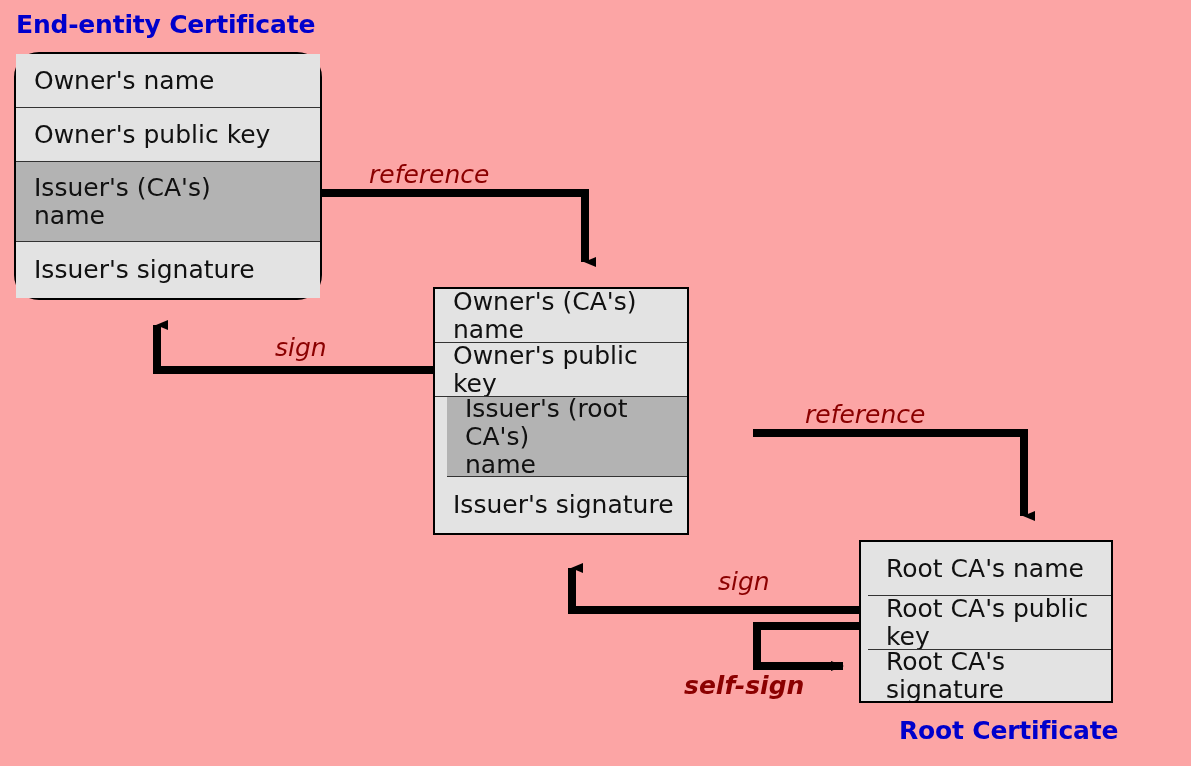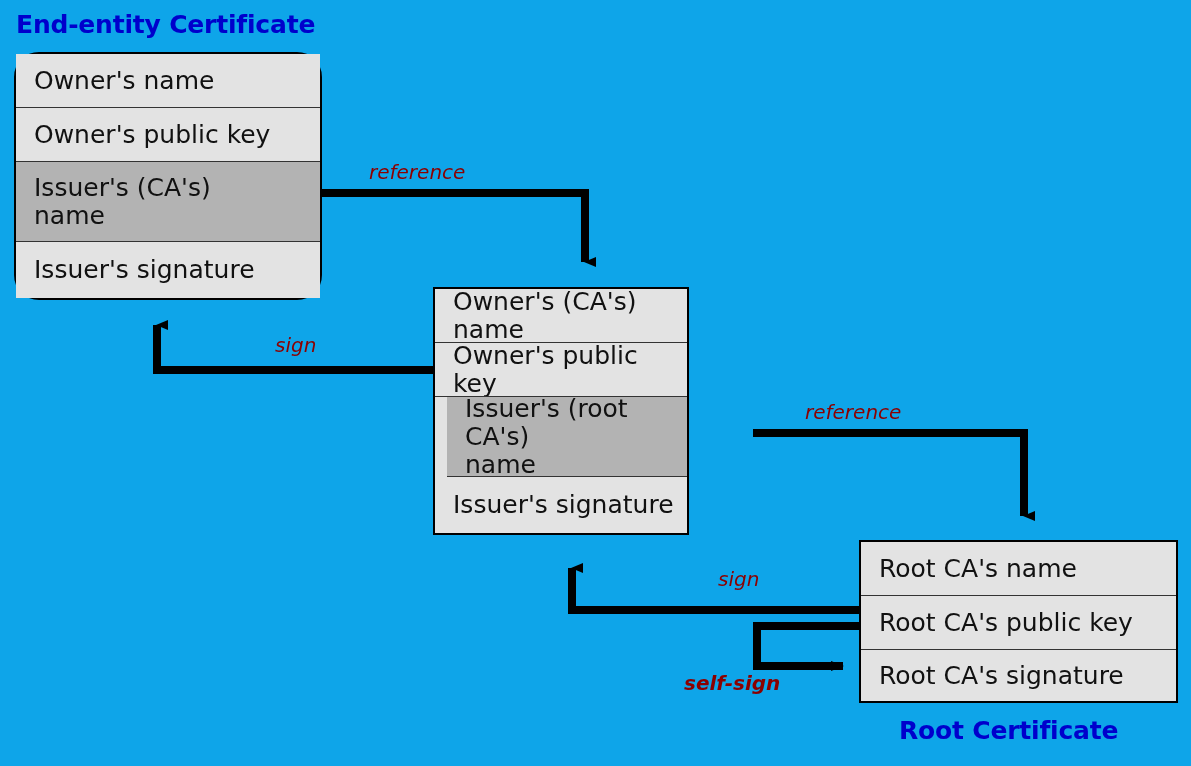--- a/index.html
+++ b/index.html
@@ -4,21 +4,21 @@
 <style>
   html, body {
     margin: 0;
     padding: 0;
     background: #ffffff;
   }
   #canvas {
     position: relative;
     width: 1191px;
     height: 766px;
-    background: #0ea5e9;
+    background: #fca5a5;
     overflow: hidden;
     font-family: "DejaVu Sans", sans-serif;
   }
 
   
   .cert-title {
     position: absolute;
     font-family: "DejaVu Sans", sans-serif;
     font-weight: bold;
     font-size: 25px;
@@ -63,40 +63,40 @@
   #box-end-entity .r1 { height: 54px; }
   #box-end-entity .r2 { height: 80px; }
   #box-end-entity .r3 { height: 56px; }
 
   #box-intermediate { left: 433px; top: 287px; width: 256px; height: 248px; }
   #box-intermediate .r0 { height: 54px; }
   #box-intermediate .r1 { height: 54px; }
   #box-intermediate .r2 { height: 80px; margin-left: 12px; }
   #box-intermediate .r3 { height: 56px; }
 
-  #box-root { left: 859px; top: 540px; width: 319px; height: 163px; }
+  #box-root { left: 859px; top: 540px; width: 254px; height: 163px; padding-left: 7px; }
   #box-root .r0 { height: 54px; }
   #box-root .r1 { height: 54px; }
   #box-root .r2 { height: 51px; }
 
   
   #connectors {
     position: absolute;
     left: 0; top: 0;
     width: 1191px;
     height: 766px;
     z-index: 3;
   }
 
   
   .edge-label {
     position: absolute;
     font-family: "DejaVu Sans", sans-serif;
     font-style: italic;
-    font-size: 20px;
+    font-size: 25px;
     color: #8b0000;
     white-space: nowrap;
     z-index: 6;
   }
   #label-reference-1 { left: 369px; top: 160px; }
   #label-sign-1      { left: 275px; top: 333px; }
   #label-reference-2 { left: 805px; top: 400px; }
   #label-sign-2      { left: 718px; top: 567px; }
   #label-self-sign   { left: 684px; top: 671px; font-weight: bold; }
 </style>

